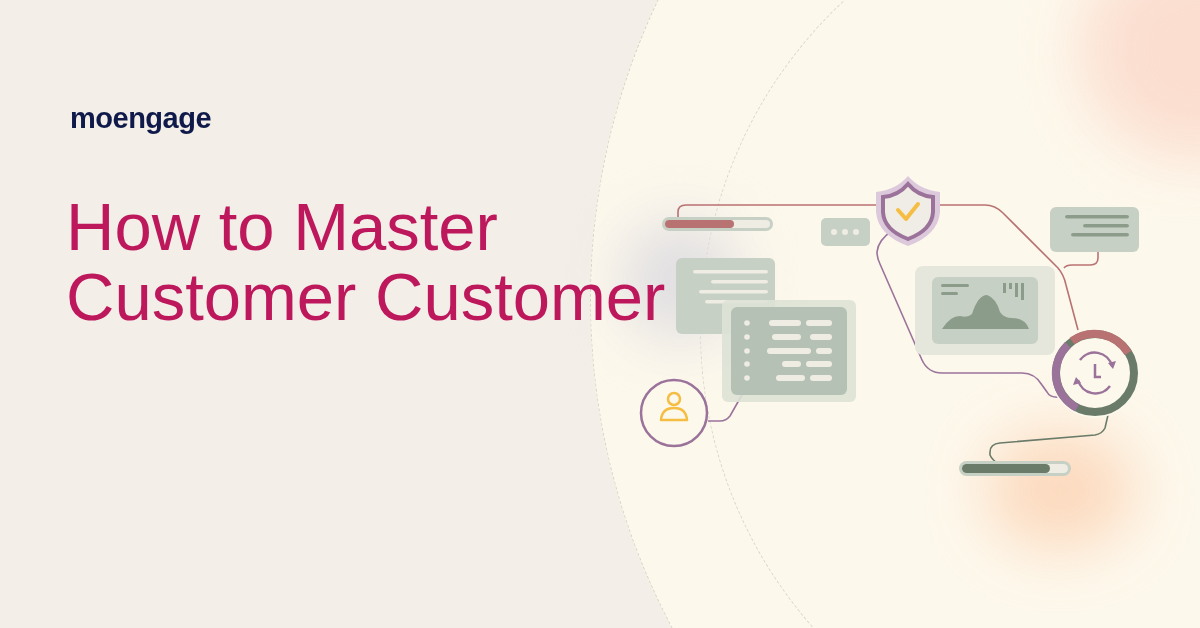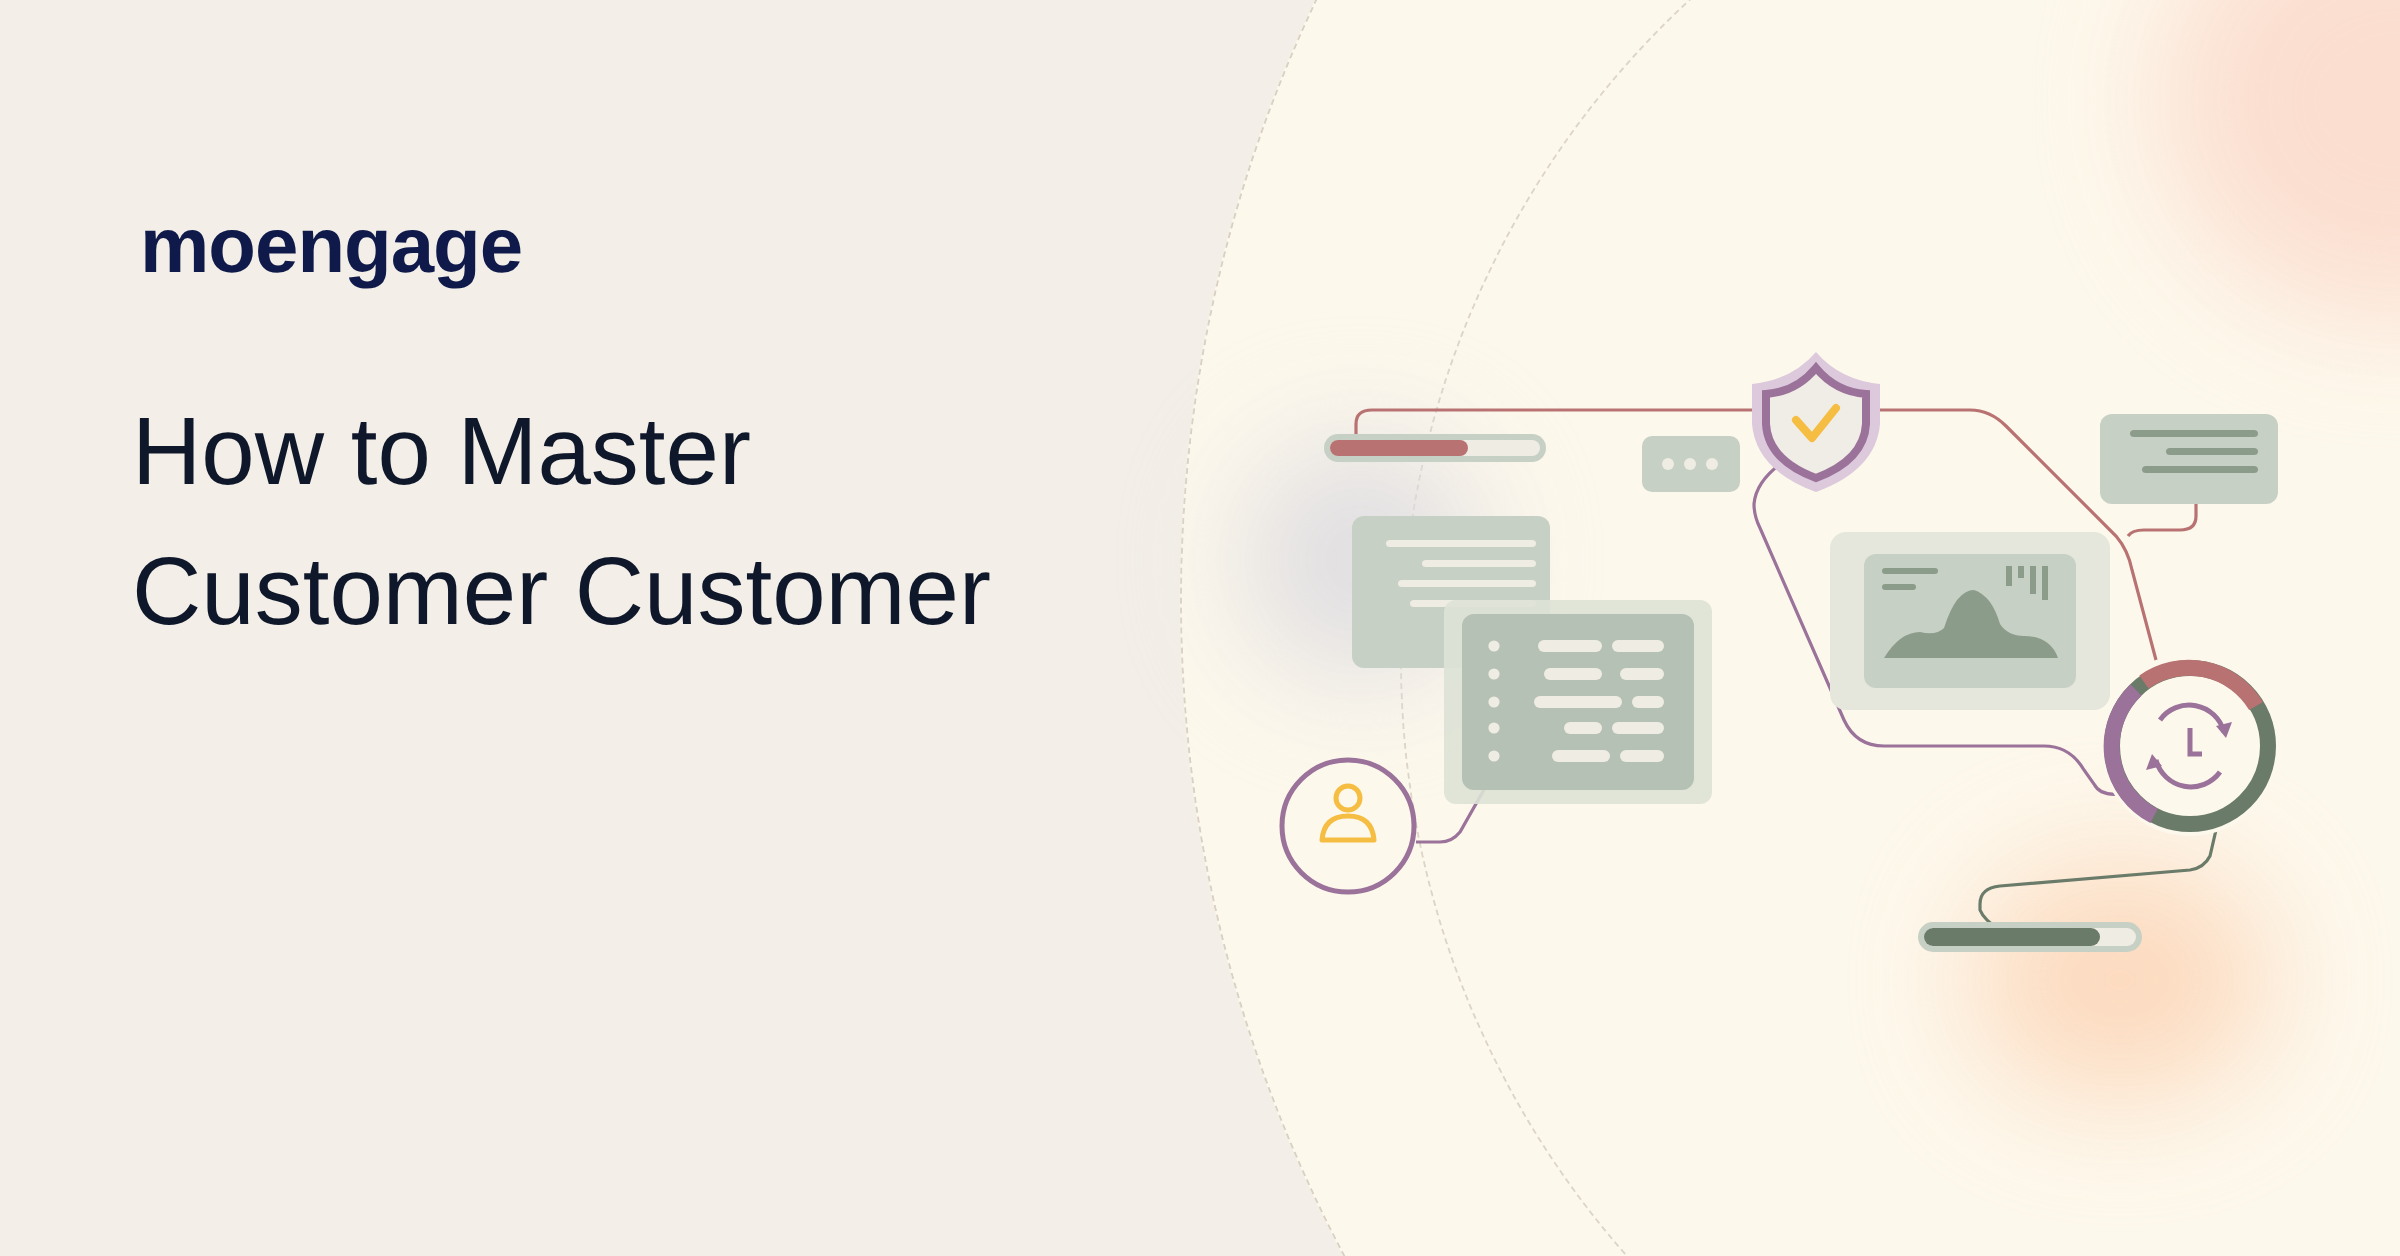--- a/index.html
+++ b/index.html
@@ -4,22 +4,22 @@
 <style>
   html,body{margin:0;padding:0;}
   body{width:1200px;height:628px;overflow:hidden;position:relative;background:#f3efe8;font-family:"Liberation Sans",sans-serif;}
   .bg-circle{position:absolute;left:590px;top:-400px;width:1400px;height:1400px;border-radius:50%;background:#fdf8ec;}
   .dash-outer{position:absolute;left:590px;top:-400px;width:1400px;height:1400px;border-radius:50%;border:1px dashed #d9d2c4;box-sizing:border-box;}
   .dash-inner{position:absolute;left:700px;top:-120px;width:900px;height:900px;border-radius:50%;border:1px dashed #ddd6c8;box-sizing:border-box;}
   .blob{position:absolute;border-radius:50%;filter:blur(30px);}
   .blob-peach-top{left:1080px;top:-60px;width:240px;height:220px;background:#fbdccd;opacity:.9;}
   .blob-orange{left:985px;top:430px;width:150px;height:120px;background:#fcd5b7;opacity:.85;}
   .blob-lav{left:620px;top:220px;width:120px;height:120px;background:#dcdbe0;opacity:.9;}
-  .logo{position:absolute;left:70px;top:102px;font-size:39px;font-weight:bold;color:#0f1a4a;letter-spacing:-0.5px;}
-  .headline{position:absolute;left:66px;top:192px;font-size:48px;line-height:70px;color:#0f172a;font-family:"Liberation Sans",sans-serif;}
+  .logo{position:absolute;left:70px;top:102px;font-size:29px;font-weight:bold;color:#0f1a4a;letter-spacing:-0.5px;}
+  .headline{position:absolute;left:66px;top:192px;font-size:67px;line-height:70px;color:#be185d;font-family:"Liberation Sans",sans-serif;}
   .headline div{white-space:nowrap;}
   svg.illus{position:absolute;left:0;top:0;width:1200px;height:628px;}
 </style>
 </head>
 <body>
 
 <div class="bg-circle"></div>
 <div class="dash-outer"></div>
 <div class="dash-inner"></div>
 <div class="blob blob-peach-top"></div>

